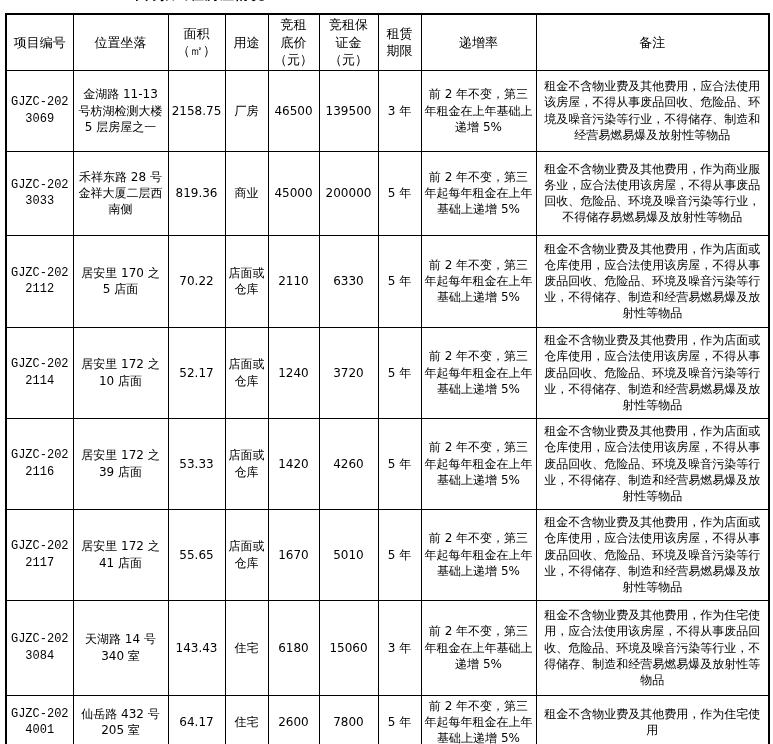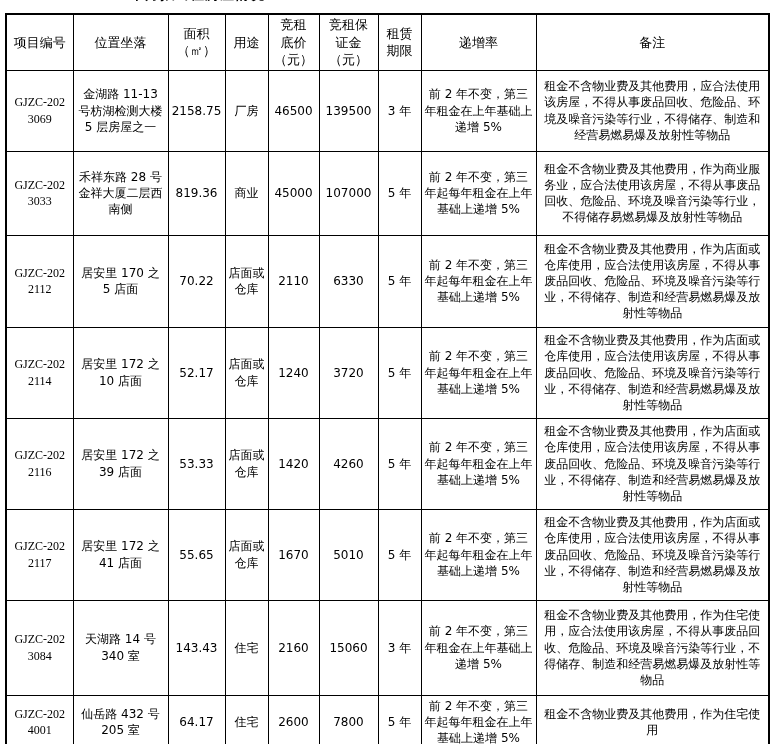--- a/index.html
+++ b/index.html
@@ -21,21 +21,21 @@
   th,td{
     border:1px solid #000;
     text-align:center;vertical-align:middle;
     font-size:12px;line-height:1.35;
     padding:1px 3px;
     white-space:pre-line;
     overflow:hidden;
     font-weight:normal;
   }
   th{font-size:13px;}
-  td.code{font-family:Liberation Serif, serif;font-size:12px;letter-spacing:0;}
+  td.code{font-family:Liberation Mono, monospace;font-size:12px;letter-spacing:0;}
   thead tr{height:49px;}
   tbody tr:nth-child(1){height:81px;}
   tbody tr:nth-child(2){height:84px;}
   tbody tr:nth-child(3){height:92px;}
   tbody tr:nth-child(4){height:91px;}
   tbody tr:nth-child(5){height:91px;}
   tbody tr:nth-child(6){height:91px;}
   tbody tr:nth-child(7){height:95px;}
   tbody tr:nth-child(8){height:55px;}
 </style>
@@ -91,21 +91,21 @@
         <td>前 2 年不变，第三年租金在上年基础上递增 5%</td>
         <td>租金不含物业费及其他费用，应合法使用该房屋，不得从事废品回收、危险品、环境及噪音污染等行业，不得储存、制造和经营易燃易爆及放射性等物品</td>
       </tr>
       <tr>
         <td class="code">GJZC-202
 3033</td>
         <td>禾祥东路 28 号金祥大厦二层西南侧</td>
         <td>819.36</td>
         <td>商业</td>
         <td>45000</td>
-        <td>107000</td>
+        <td>200000</td>
         <td>5 年</td>
         <td>前 2 年不变，第三年起每年租金在上年基础上递增 5%</td>
         <td>租金不含物业费及其他费用，作为商业服务业，应合法使用该房屋，不得从事废品回收、危险品、环境及噪音污染等行业，不得储存易燃易爆及放射性等物品</td>
       </tr>
       <tr>
         <td class="code">GJZC-202
 2112</td>
         <td>居安里 170 之 5 店面</td>
         <td>70.22</td>
         <td>店面或仓库</td>
@@ -150,21 +150,21 @@
         <td>5 年</td>
         <td>前 2 年不变，第三年起每年租金在上年基础上递增 5%</td>
         <td>租金不含物业费及其他费用，作为店面或仓库使用，应合法使用该房屋，不得从事废品回收、危险品、环境及噪音污染等行业，不得储存、制造和经营易燃易爆及放射性等物品</td>
       </tr>
       <tr>
         <td class="code">GJZC-202
 3084</td>
         <td>天湖路 14 号 340 室</td>
         <td>143.43</td>
         <td>住宅</td>
-        <td>2160</td>
+        <td>6180</td>
         <td>15060</td>
         <td>3 年</td>
         <td>前 2 年不变，第三年租金在上年基础上递增 5%</td>
         <td>租金不含物业费及其他费用，作为住宅使用，应合法使用该房屋，不得从事废品回收、危险品、环境及噪音污染等行业，不得储存、制造和经营易燃易爆及放射性等物品</td>
       </tr>
       <tr>
         <td class="code">GJZC-202
 4001</td>
         <td>仙岳路 432 号 205 室</td>
         <td>64.17</td>

